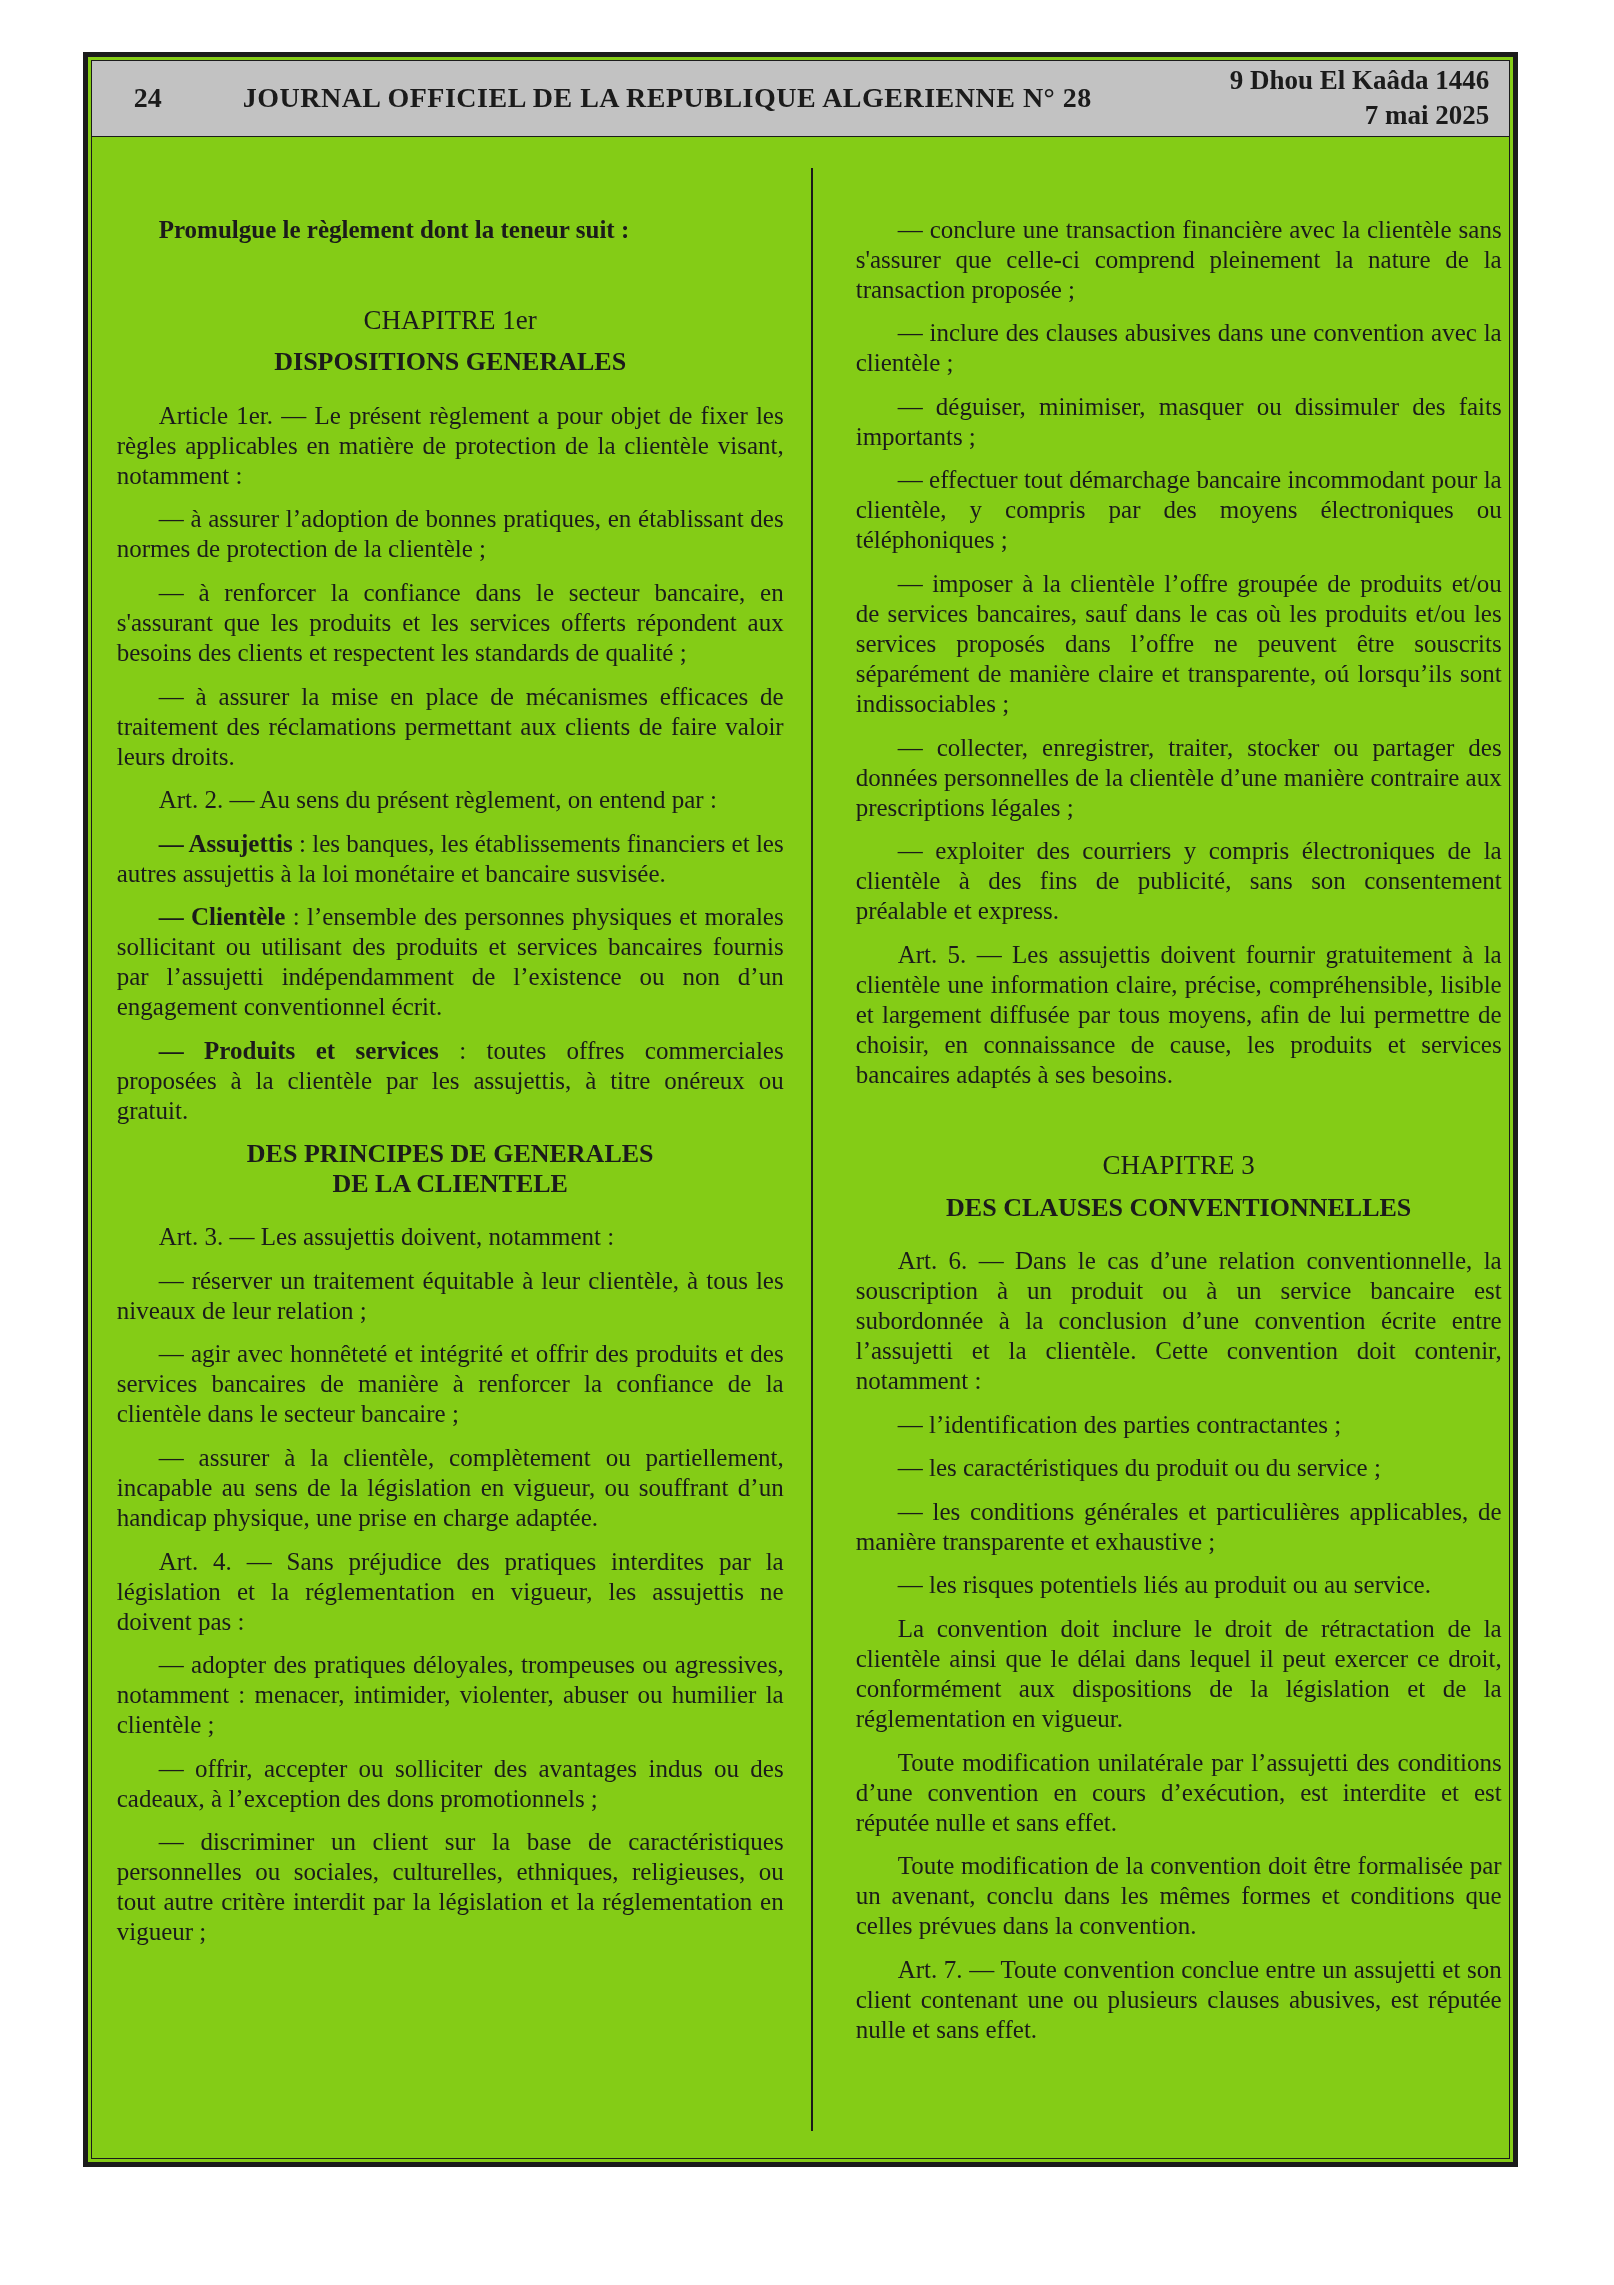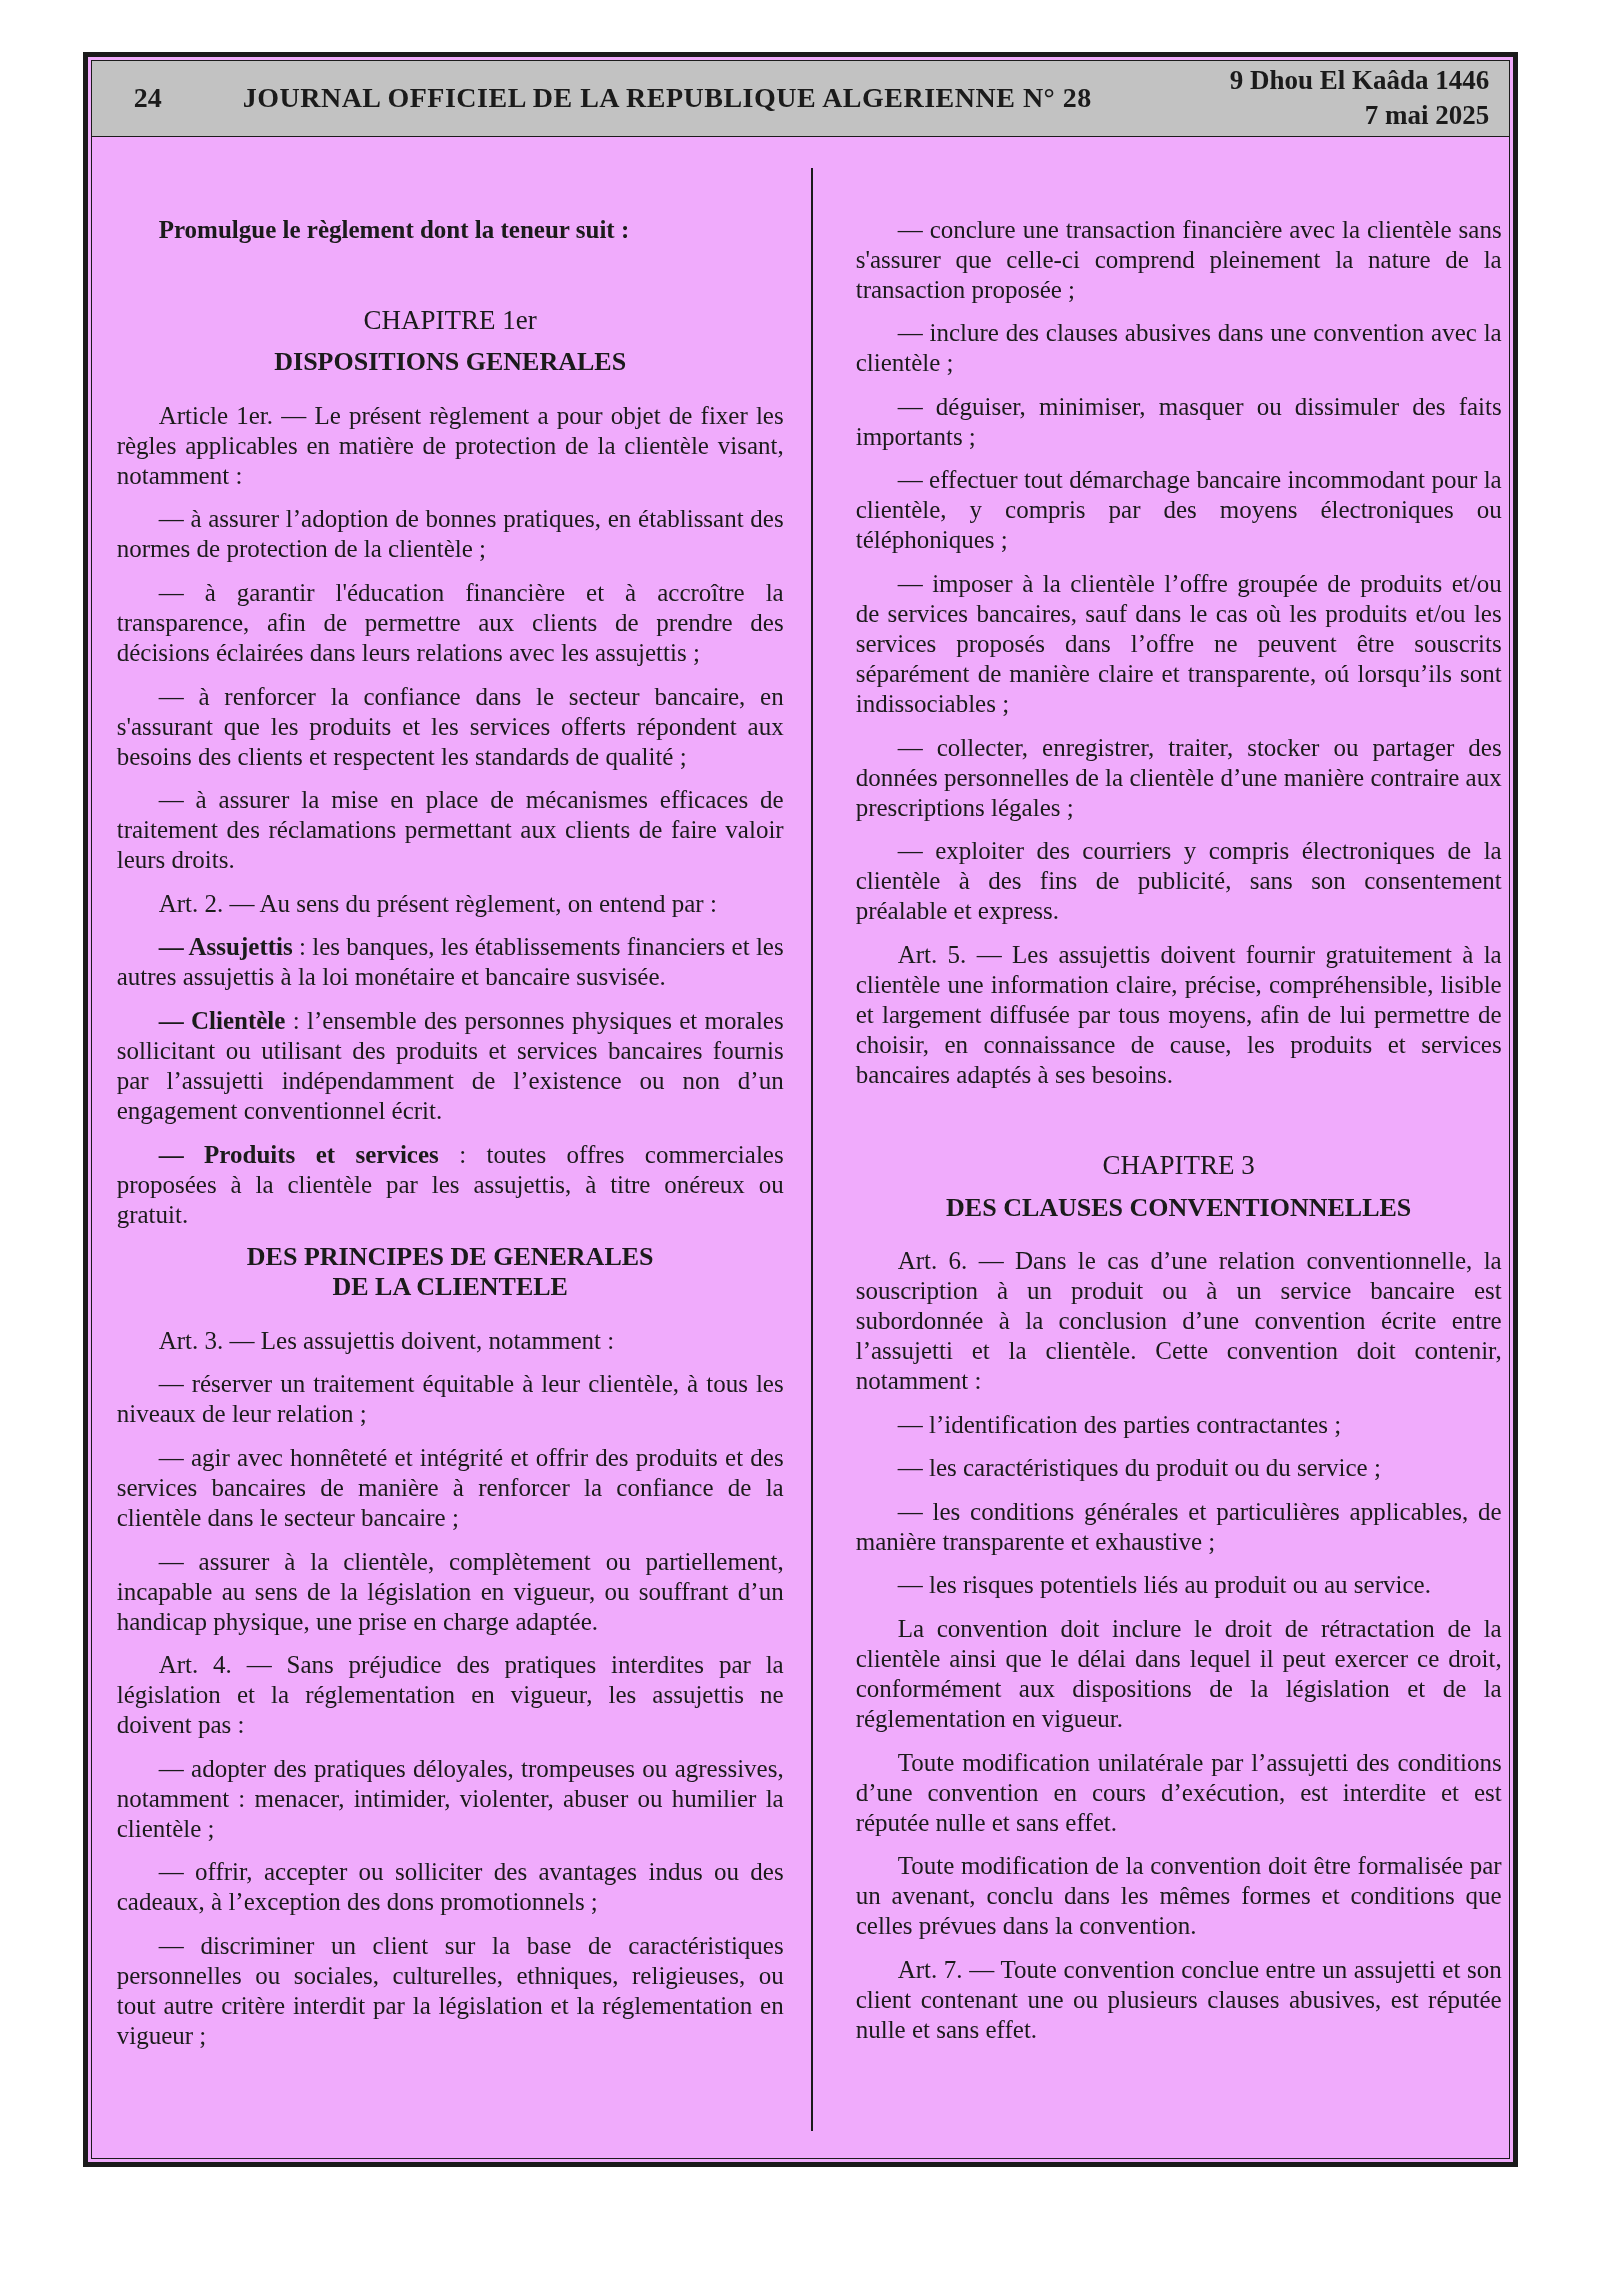--- a/index.html
+++ b/index.html
@@ -13,21 +13,21 @@
   }
   * { box-sizing: border-box; }
 
   .page-frame {
     position: absolute;
     left: 83px;
     top: 52px;
     width: 1435px;
     height: 2115px;
     border: 5.4px solid #1b1b1b;
-    background: #f0abfc;
+    background: #84cc16;
   }
   .inner-frame {
     position: absolute;
     inset: 2.7px;
     border: 1.8px solid #1b1b1b;
   }
   .header-bar {
     position: absolute;
     left: 0; right: 0; top: 0;
     height: 76px;
@@ -124,21 +124,20 @@
     </div>
 
     <div class="content-area">
       <div class="column-divider"></div>
       <div class="column column-left">
           <p class="intro"><b>Promulgue le règlement dont la teneur suit :</b></p>
           <p class="chapter">CHAPITRE 1er</p>
           <p class="chapter-title">DISPOSITIONS GENERALES</p>
           <p class="para">Article 1er. — Le présent règlement a pour objet de fixer les règles applicables en matière de protection de la clientèle visant, notamment :</p>
           <p class="para">— à assurer l’adoption de bonnes pratiques, en établissant des normes de protection de la clientèle ;</p>
-          <p class="para">— à garantir l'éducation financière et à accroître la transparence, afin de permettre aux clients de prendre des décisions éclairées dans leurs relations avec les assujettis ;</p>
           <p class="para">— à renforcer la confiance dans le secteur bancaire, en s'assurant que les produits et les services offerts répondent aux besoins des clients et respectent les standards de qualité ;</p>
           <p class="para">— à assurer la mise en place de mécanismes efficaces de traitement des réclamations permettant aux clients de faire valoir leurs droits.</p>
           <p class="para">Art. 2. — Au sens du présent règlement, on entend par :</p>
           <p class="para"><b>— Assujettis</b> : les banques, les établissements financiers et les autres assujettis  à la loi monétaire et bancaire susvisée.</p>
           <p class="para"><b>— Clientèle</b> : l’ensemble des personnes physiques et morales sollicitant ou utilisant des produits et services bancaires fournis par l’assujetti indépendamment de l’existence  ou non d’un engagement conventionnel écrit.</p>
           <p class="para"><b>— Produits et services</b> : toutes offres commerciales proposées à la clientèle par les assujettis, à titre onéreux ou gratuit.</p>
           <p class="chapter-title">DES PRINCIPES DE GENERALES
 DE LA CLIENTELE</p>
           <p class="para">Art. 3. —  Les assujettis doivent, notamment :</p>
           <p class="para">— réserver un traitement équitable à leur clientèle, à tous les niveaux de leur relation ;</p>

